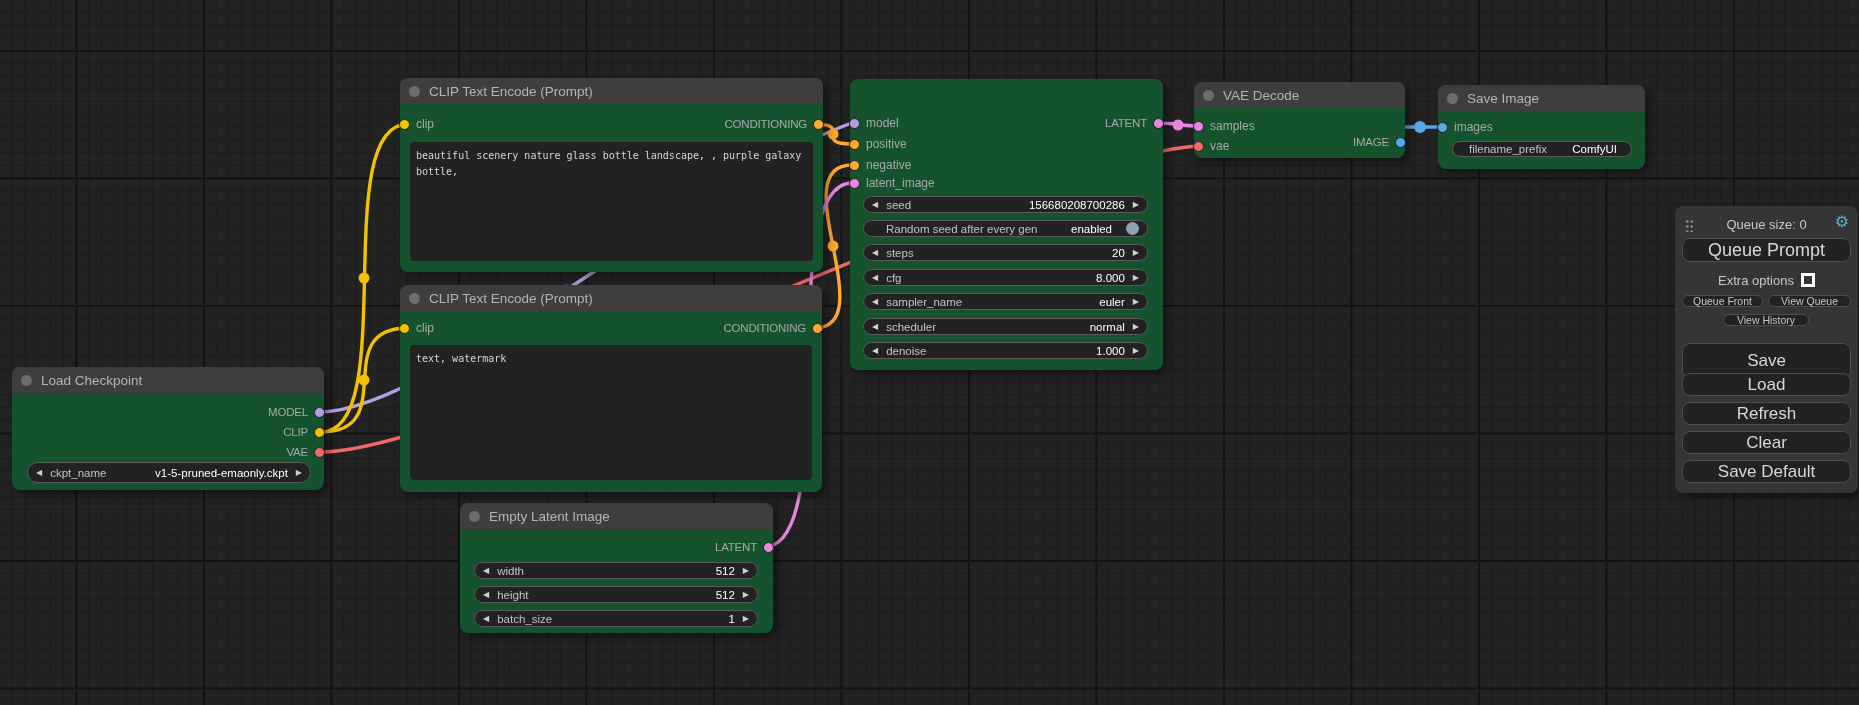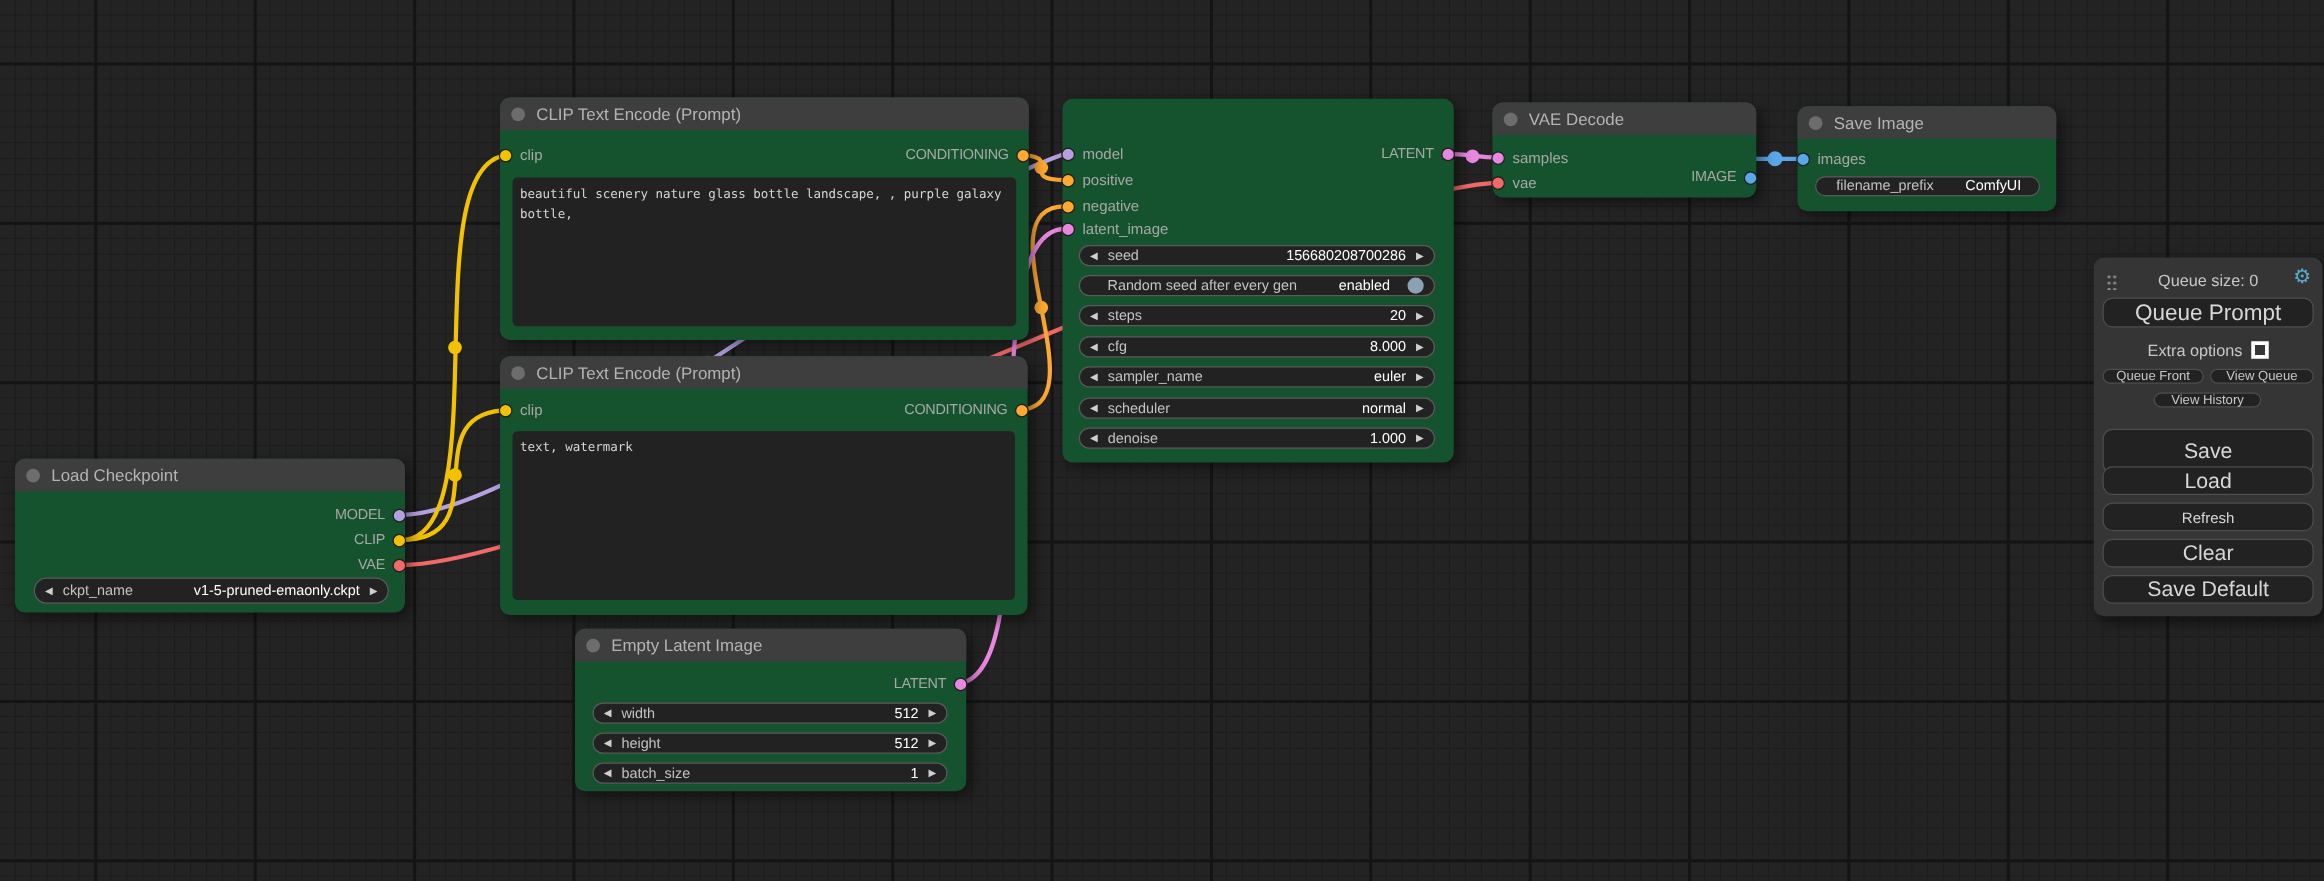--- a/index.html
+++ b/index.html
@@ -278,16 +278,16 @@
     <span class="extra-label">Extra options</span>
     <span class="checkbox"></span>
   </div>
 
   <div class="mbtn small" style="left:7px;top:89px;width:81px;height:12px;">Queue Front</div>
   <div class="mbtn small" style="left:93px;top:89px;width:83px;height:12px;">View Queue</div>
   <div class="mbtn small" style="left:48px;top:108px;width:86px;height:12px;">View History</div>
 
   <div class="mbtn" style="left:7px;top:137px;width:169px;height:36px;font-size:17px;">Save</div>
   <div class="mbtn" style="left:7px;top:167px;width:169px;height:23px;font-size:17px;">Load</div>
-  <div class="mbtn" style="left:7px;top:196px;width:169px;height:23px;font-size:12px;">Refresh</div>
+  <div class="mbtn" style="left:7px;top:196px;width:169px;height:23px;font-size:17px;">Refresh</div>
   <div class="mbtn" style="left:7px;top:225px;width:169px;height:23px;font-size:17px;">Clear</div>
   <div class="mbtn" style="left:7px;top:254px;width:169px;height:23px;font-size:17px;">Save Default</div>
 </div>
 
 </body></html>

